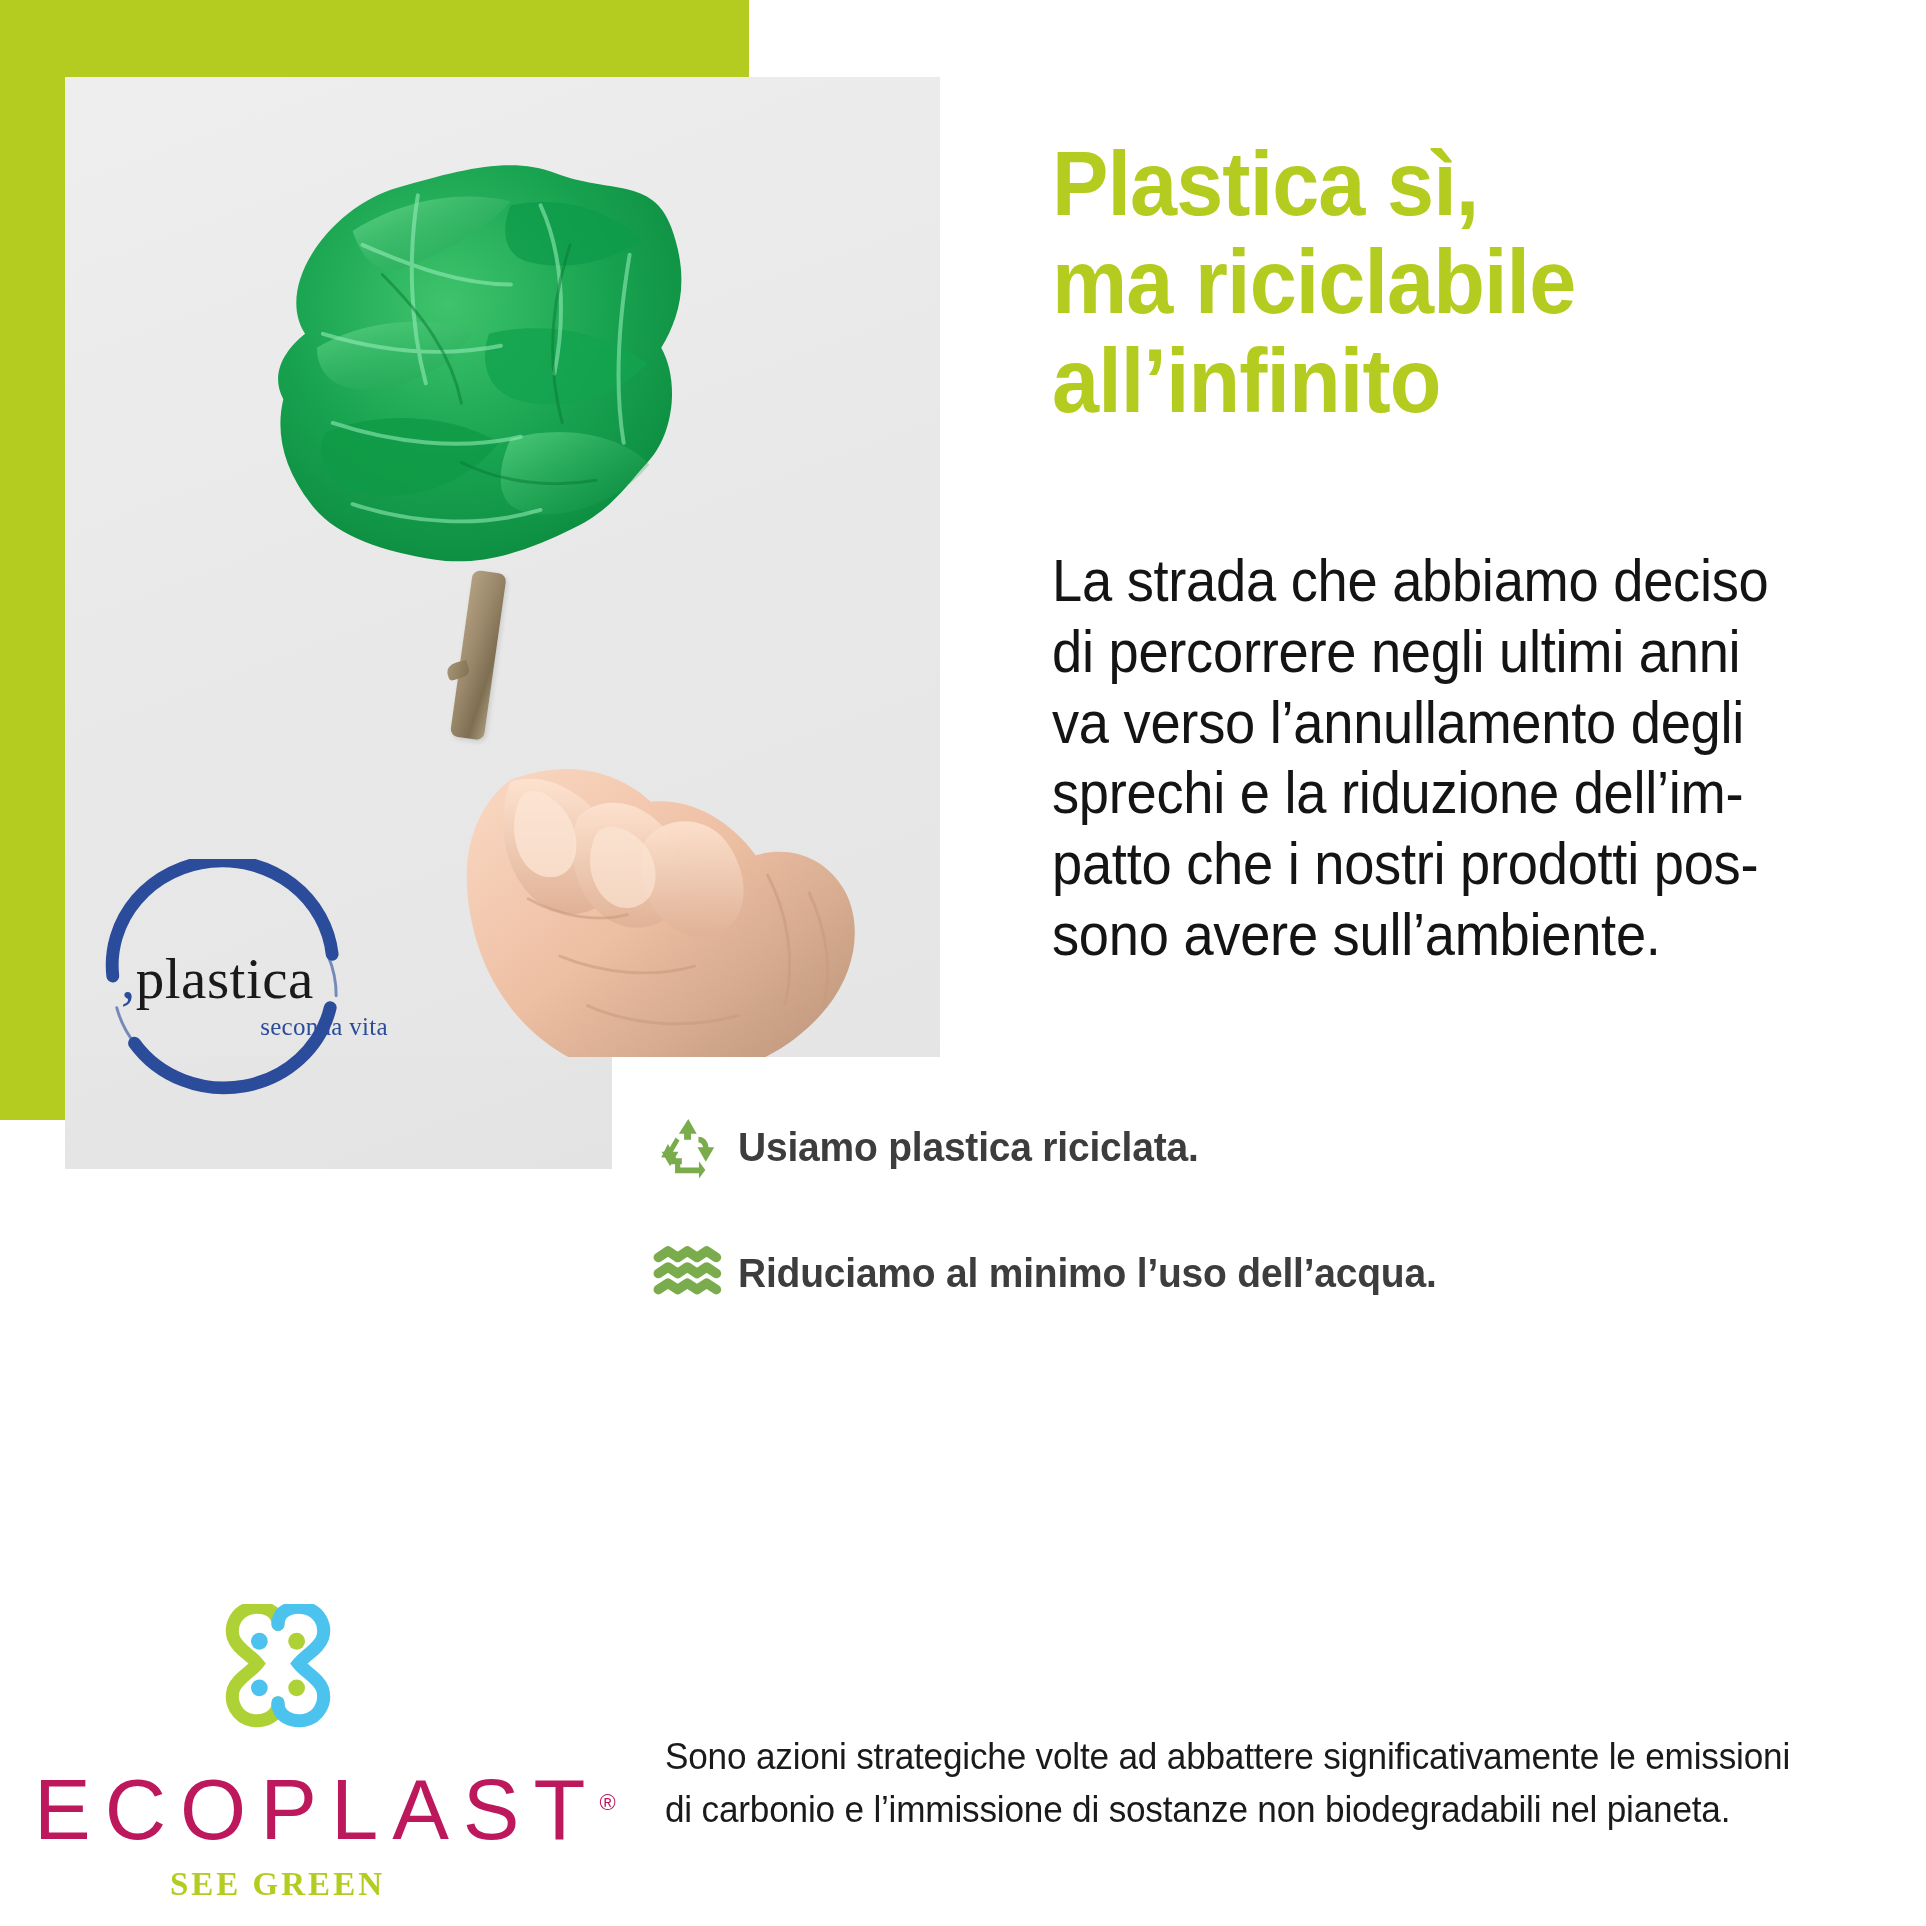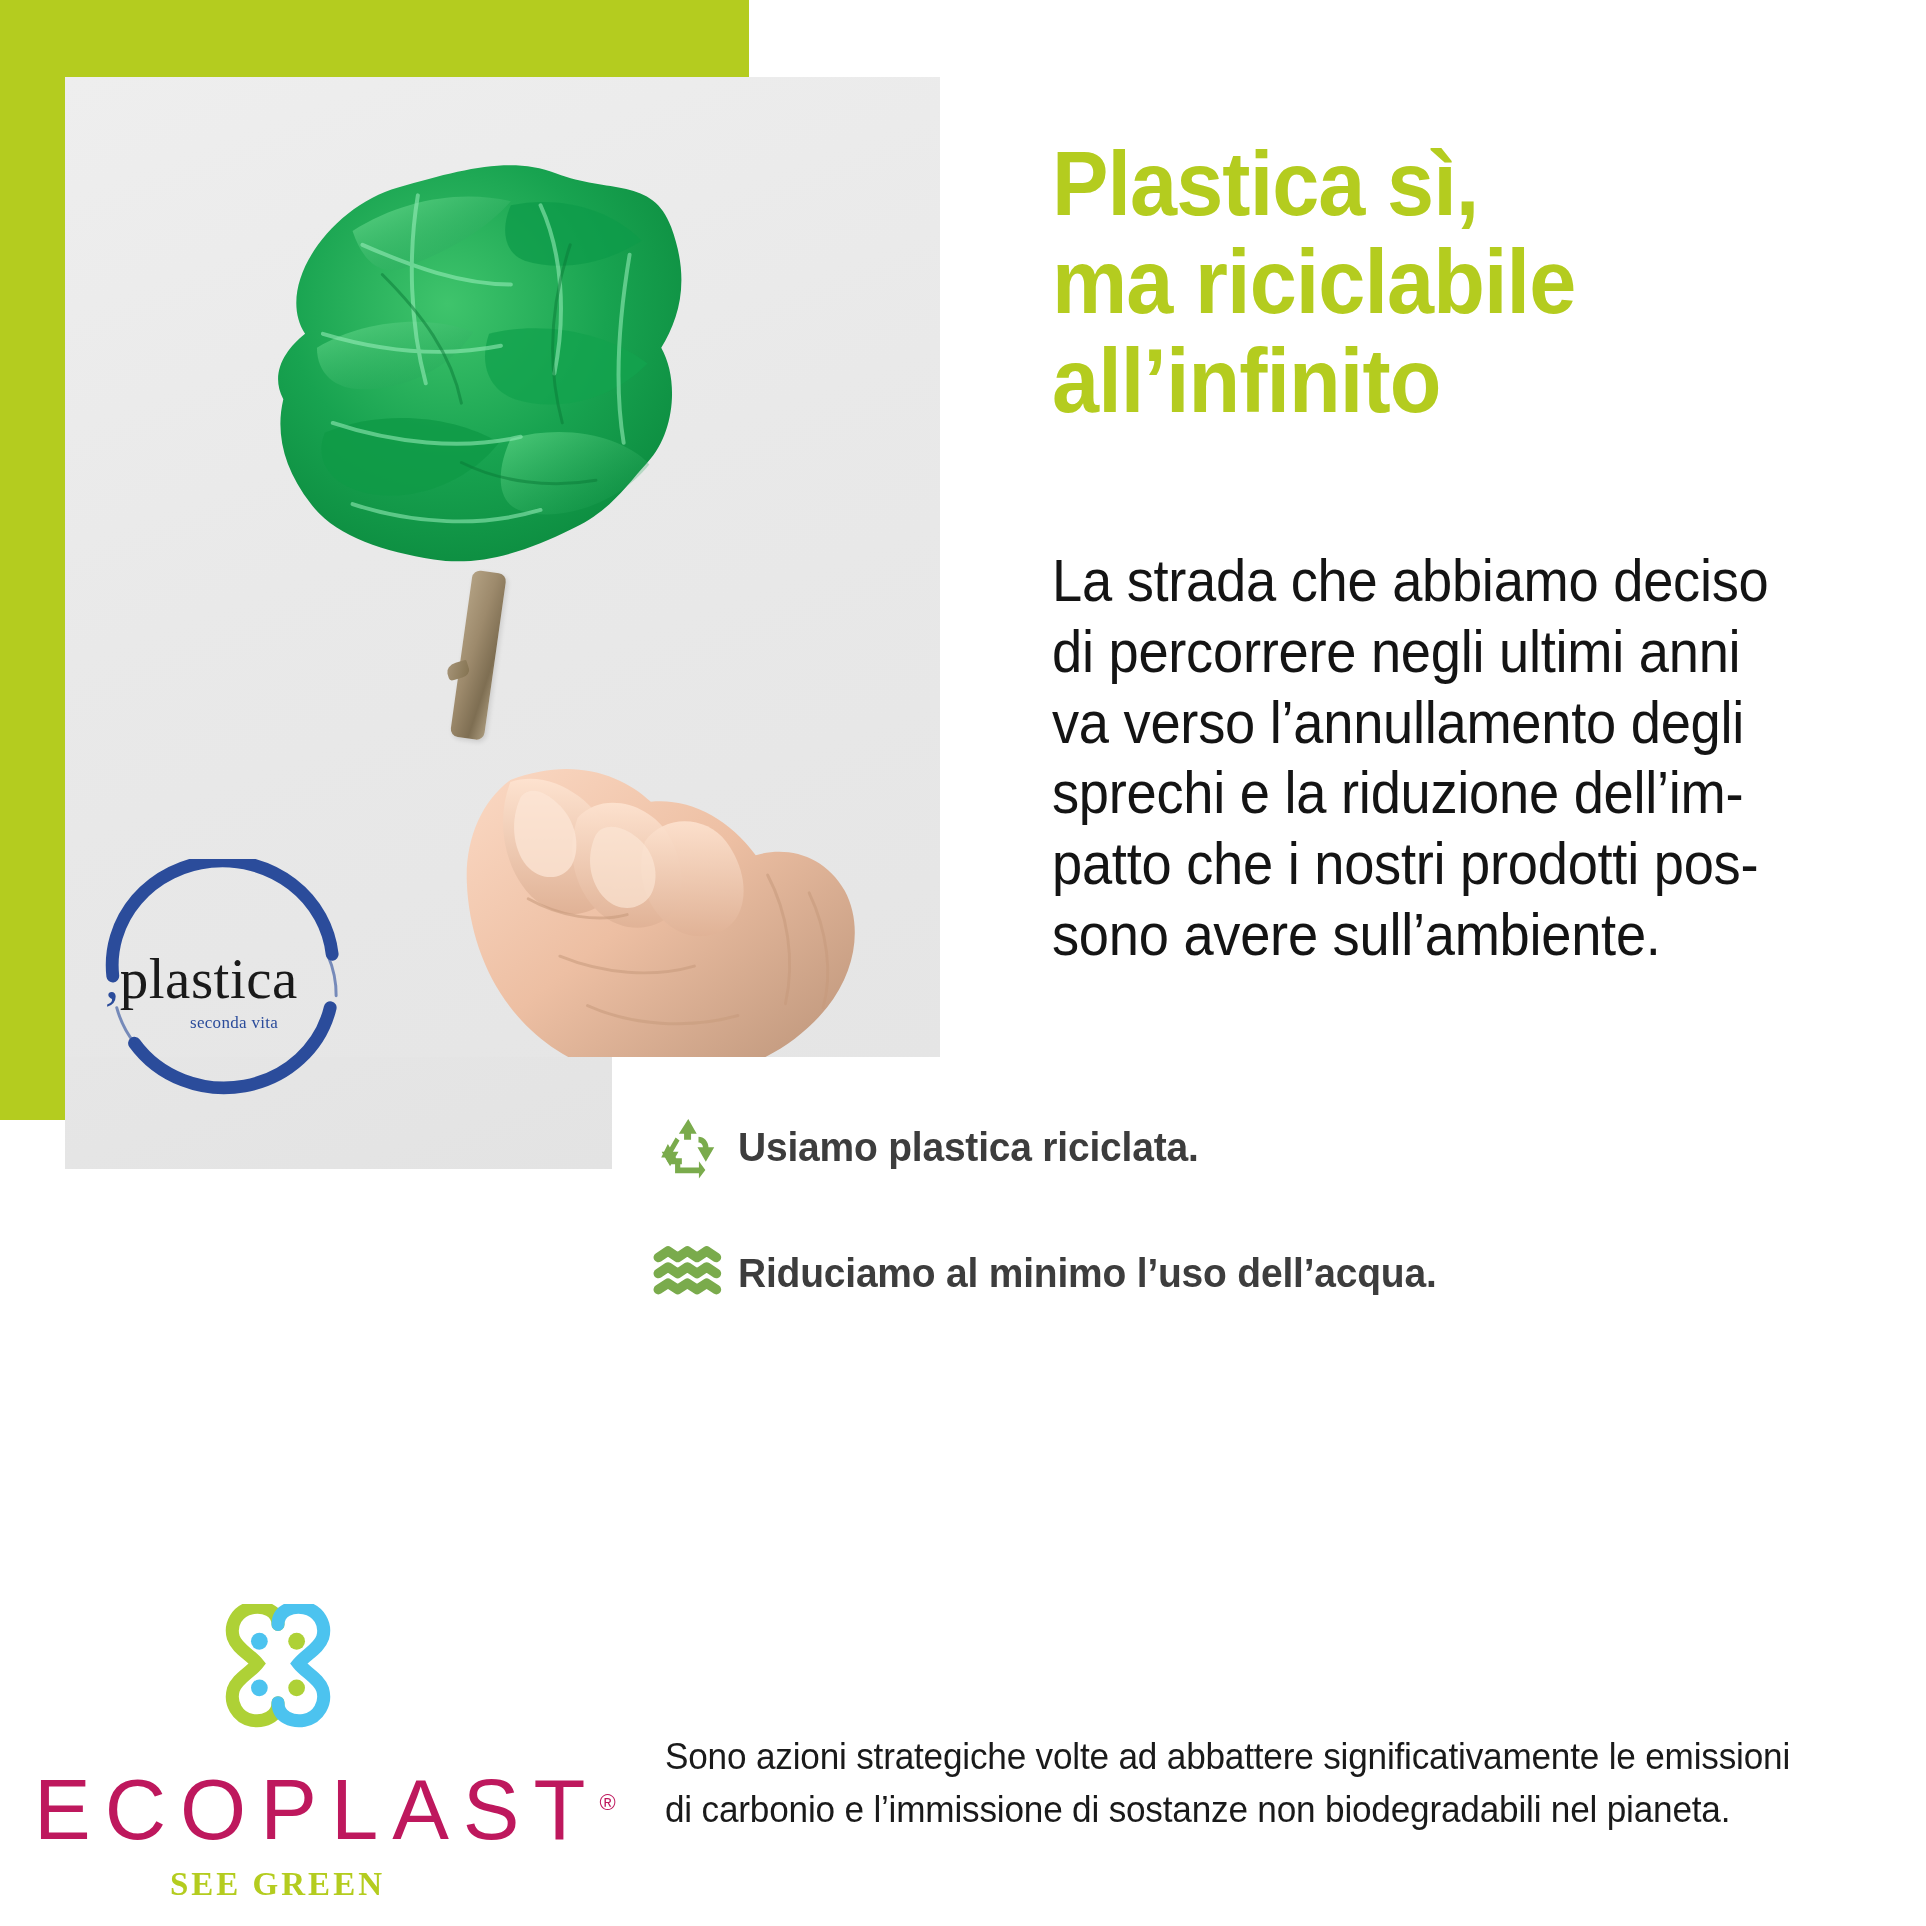--- a/index.html
+++ b/index.html
@@ -61,30 +61,30 @@
   .hand{position:absolute;left:297px;top:594px;width:554px;height:416px;}
   .hand svg{width:100%;height:100%;display:block;}
 
   
   .psv{
     position:absolute;left:95px;top:859px;
     width:252px;height:238px;
   }
   .psv svg{position:absolute;inset:0;width:100%;height:100%;}
   .psv-word{
-    position:absolute;left:10px;top:91px;width:248px;
+    position:absolute;left:26px;top:91px;width:248px;
     font-family:"Liberation Serif", serif;
     font-size:57px;color:#1a1a1a;letter-spacing:0.5px;line-height:1;
     white-space:nowrap;
   }
   .psv-word .comma{color:#2b4c9b;}
   .psv-sub{
     position:absolute;left:95px;top:154px;width:198px;
     font-family:"Liberation Serif", serif;
-    font-size:17px;color:#2b4c9b;letter-spacing:0.3px;
+    font-size:25px;color:#2b4c9b;letter-spacing:0.3px;text-align:right;
   }
 
   
   .headline{
     position:absolute;left:1052px;top:135px;width:832px;
     font-family:"Liberation Sans Narrow","Liberation Sans",sans-serif;
     font-weight:bold;
     font-size:91px;line-height:1.08;
     color:var(--accent,#b4cc1f);
     letter-spacing:-1px;

